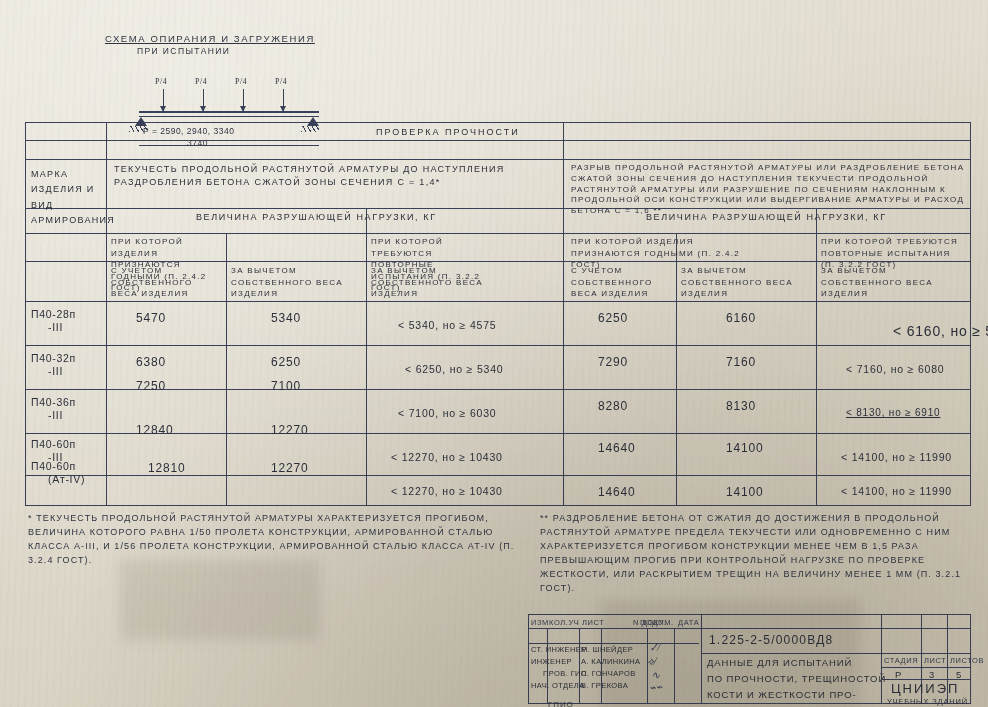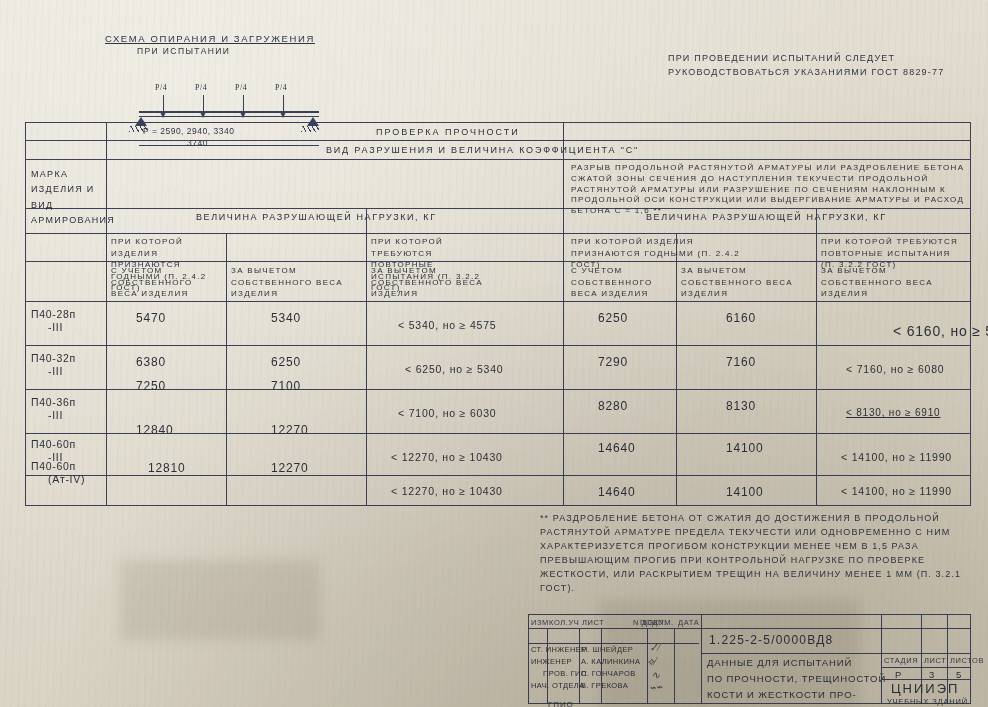--- a/index.html
+++ b/index.html
@@ -100,21 +100,21 @@
     position: absolute;
     top: 59px;
     width: 18px;
     height: 6px;
     background: repeating-linear-gradient(60deg, #39405a 0px, #39405a 1px, transparent 1px, transparent 4px);
   }
   .hatch.l { left: 4px; }
   .hatch.r { left: 176px; }
   .arrow {
     position: absolute;
-    top: 28px;
+    top: 22px;
     width: 1px;
     height: 22px;
     background: #39405a;
     font-family: Liberation Serif, serif;
   }
   .arrow::after {
     content: "";
     position: absolute;
     left: -3px;
     bottom: -1px;
@@ -311,21 +311,20 @@
       <div class="support r"></div>
       <div class="hatch l"></div>
       <div class="hatch r"></div>
 
       <div class="dim-text">P = 2590, 2940, 3340</div>
       <div class="dimline"></div>
       <div class="dim-text2">3740</div>
     </div>
   </div>
 
-  <div id="note-top" class="ink">При проведении испытаний следует руководствоваться указаниями ГОСТ 8829-77</div>
 
   <div id="table-frame">
 
     <div class="vline" style="left:80px;"></div>
     <div class="vline" style="left:537px;"></div>
     <div class="vline" style="left:200px; top:110px;"></div>
     <div class="vline" style="left:340px; top:110px;"></div>
     <div class="vline" style="left:650px; top:110px;"></div>
     <div class="vline" style="left:790px; top:110px;"></div>
     <div class="vline" style="left:340px; top:85px; height:25px;"></div>
@@ -336,24 +335,24 @@
     <div class="hline" style="top:85px;"></div>
     <div class="hline" style="top:110px;"></div>
     <div class="hline" style="top:138px;"></div>
     <div class="hline" style="top:178px;"></div>
     <div class="hline" style="top:222px;"></div>
     <div class="hline" style="top:266px;"></div>
     <div class="hline" style="top:310px;"></div>
     <div class="hline" style="top:352px;"></div>
 
     <div class="cap" style="left:350px; top:3px; letter-spacing:2px;">Проверка прочности</div>
-    <div class="cap" style="left:300px; top:21px; letter-spacing:1.8px;">Вид разрушения и величина коэффициента "С"</div>
 
     <div class="cap" style="left:5px; top:44px; width:72px; line-height:1.7;">Марка изделия и вид армирования</div>
 
+    <div class="cap" style="left:88px; top:40px; width:440px;">Текучесть продольной растянутой арматуры до наступления раздробления бетона сжатой зоны сечения   с = 1,4*</div>
     <div class="cap" style="left:545px; top:40px; width:396px; font-size:8px; line-height:1.35;">Разрыв продольной растянутой арматуры или раздробление бетона сжатой зоны сечения до наступления текучести продольной растянутой арматуры или разрушение по сечениям наклонным к продольной оси конструкции или выдергивание арматуры и расход бетона  с = 1,6 **</div>
 
     <div class="cap" style="left:170px; top:88px; letter-spacing:1.6px;">Величина разрушающей нагрузки, кг</div>
     <div class="cap" style="left:620px; top:88px; letter-spacing:1.6px;">Величина разрушающей нагрузки, кг</div>
 
     <div class="cap" style="left:85px; top:113px; width:110px; font-size:8px;">При которой изделия признаются годными (п. 2.4.2 ГОСТ)</div>
     <div class="cap" style="left:345px; top:113px; width:125px; font-size:8px;">При которой требуются повторные испытания (п. 3.2.2 ГОСТ)</div>
     <div class="cap" style="left:545px; top:113px; width:180px; font-size:8px;">При которой изделия признаются годными (п. 2.4.2 ГОСТ)</div>
     <div class="cap" style="left:795px; top:113px; width:140px; font-size:8px;">При которой требуются повторные испытания (п. 3.2.2 ГОСТ)</div>
 
@@ -403,20 +402,21 @@
     <div class="mark" style="left:5px; top:336px;">П40-60п</div>
     <div class="mark" style="left:22px; top:349px;">(Aт-IV)</div>
     <div class="cell" style="left:110px; top:338px;margin-left:12px;">12810</div>
     <div class="cell" style="left:245px; top:338px;">12270</div>
     <div class="cell" style="left:365px; top:362px; font-size:10.5px;">&lt; 12270, но ≥ 10430</div>
     <div class="cell" style="left:572px; top:362px;">14640</div>
     <div class="cell" style="left:700px; top:362px;">14100</div>
     <div class="cell" style="left:815px; top:362px; font-size:10.5px;">&lt; 14100, но ≥ 11990</div>
   </div>
 
+  <div class="footnote ink" id="fn-left">* Текучесть продольной растянутой арматуры характеризуется прогибом, величина которого равна 1/50 пролета конструкции, армированной сталью класса А-III, и 1/56 пролета конструкции, армированной сталью класса Ат-IV (п. 3.2.4 ГОСТ).</div>
   <div class="footnote ink" id="fn-right">** Раздробление бетона от сжатия до достижения в продольной растянутой арматуре предела текучести или одновременно с ним характеризуется прогибом конструкции менее чем в 1,5 раза превышающим прогиб при контрольной нагрузке по проверке жесткости, или раскрытием трещин на величину менее 1 мм (п. 3.2.1 ГОСТ).</div>
 
   <div id="stamp">
     <div class="v" style="left:172px;"></div>
     <div class="v" style="left:352px;"></div>
     <div class="v" style="left:392px;"></div>
     <div class="v" style="left:418px;"></div>
     <div class="v" style="left:18px; top:13px;"></div>
     <div class="v" style="left:50px; top:13px;"></div>
     <div class="v" style="left:72px; top:13px;"></div>

